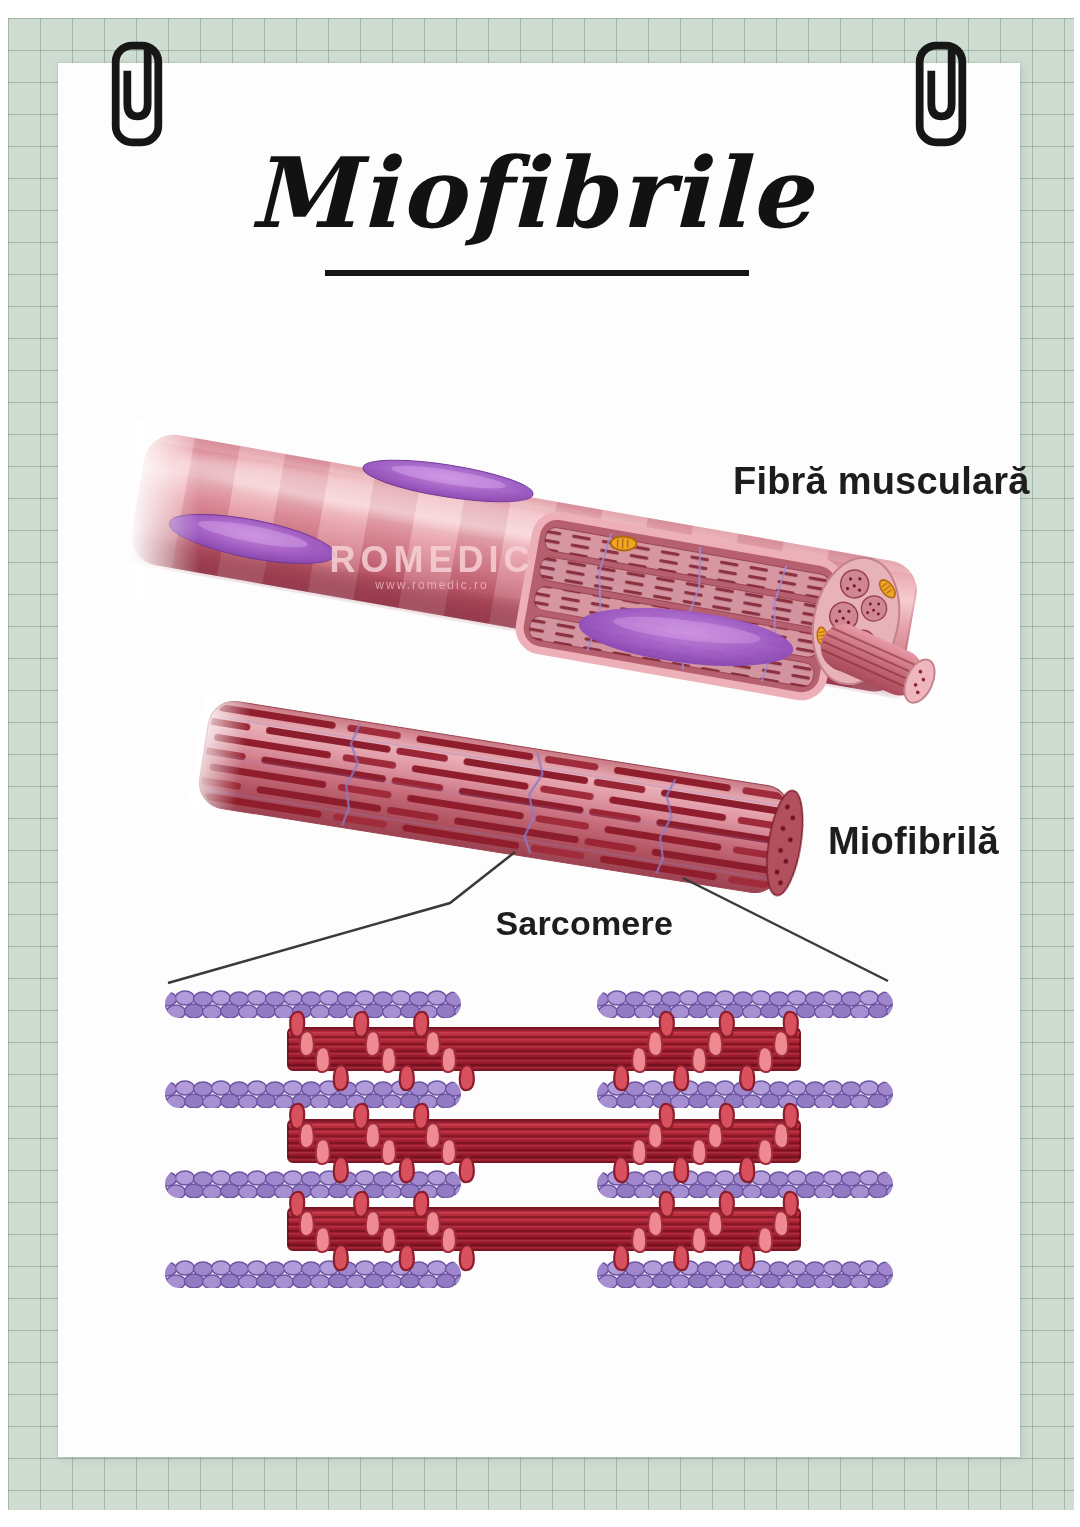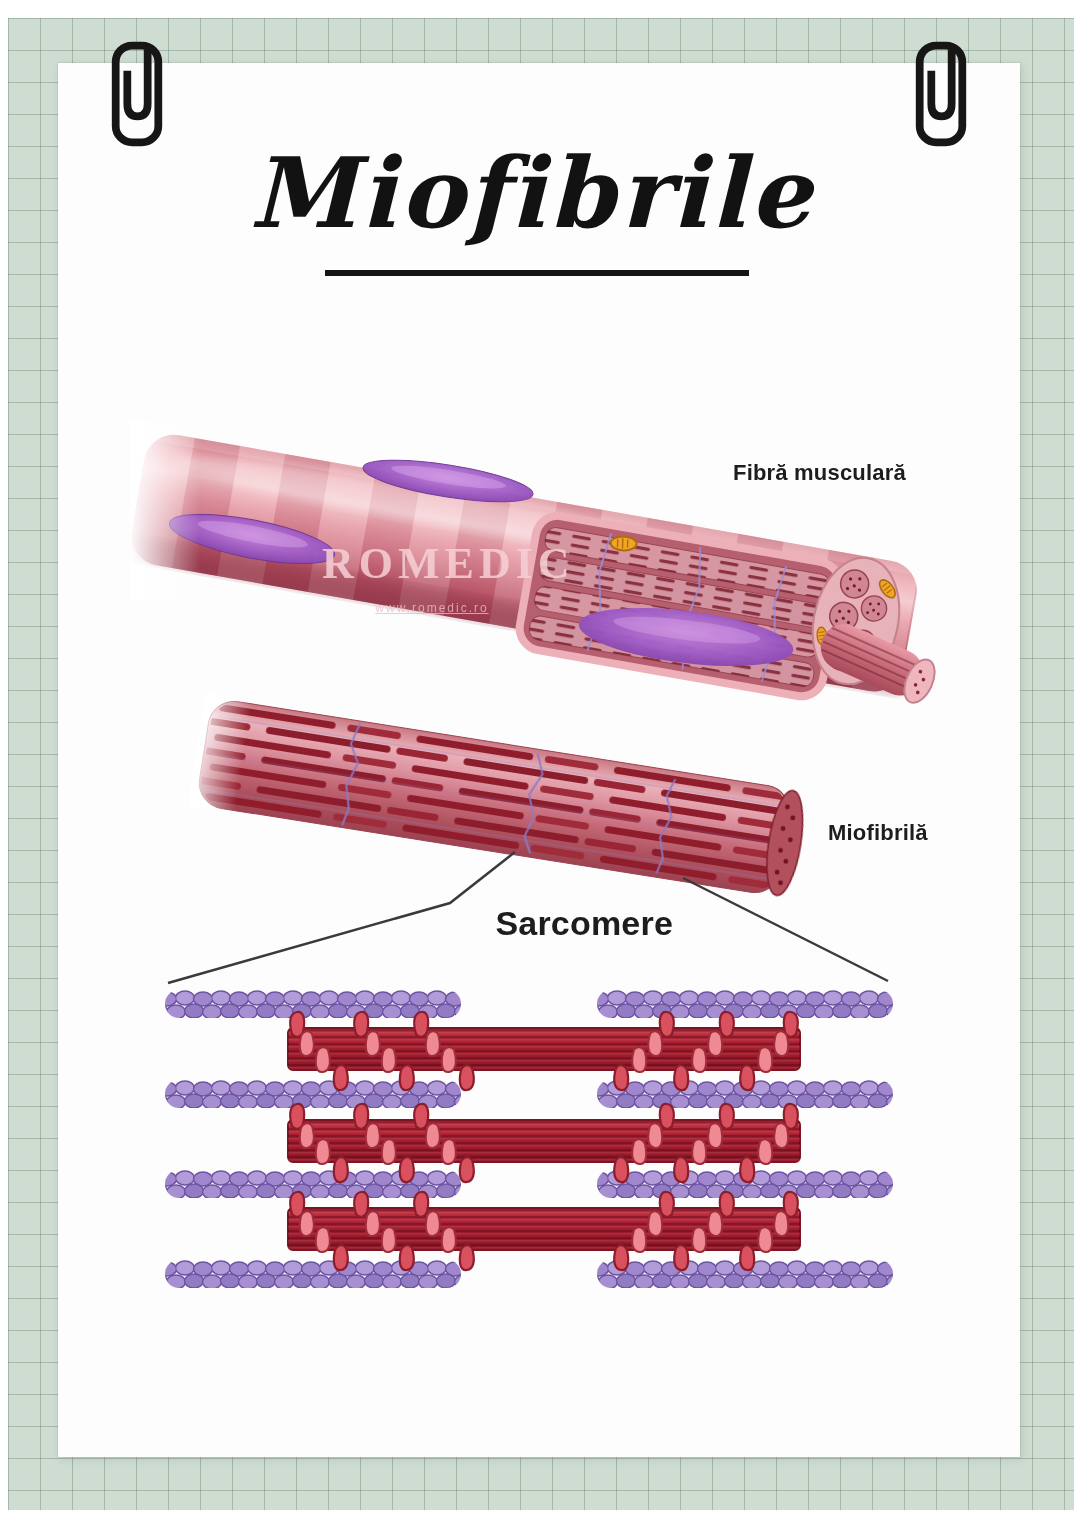--- a/index.html
+++ b/index.html
@@ -14,28 +14,28 @@
   .page{position:absolute;left:58px;top:63px;width:962px;height:1394px;background:#fdfdfd;
         box-shadow:0 0 0 1px rgba(0,0,0,0.05), 2px 2px 8px rgba(60,80,70,0.15);}
   .clip{position:absolute;width:62px;height:130px;}
   .clip.left{left:106px;top:28px;}
   .clip.right{left:910px;top:28px;}
   .title{position:absolute;left:58px;top:136px;width:962px;text-align:center;
          font-family:"DejaVu Serif",serif;font-style:italic;font-weight:bold;
          font-size:97px;letter-spacing:2px;color:#121212;transform:skewX(-3deg);}
   .title-underline{position:absolute;left:325px;top:270px;width:424px;height:6px;background:#151515;}
   .illus{position:absolute;}
-  .fig-label{position:absolute;font-size:22px;font-weight:600;color:#1d1d1d;letter-spacing:0.2px;}
+  .fig-label{position:absolute;font-size:38px;font-weight:600;color:#1d1d1d;letter-spacing:0.2px;}
   .label-fiber{left:733px;top:460px;}
   .label-myofibril{left:828px;top:820px;}
   .label-sarcomere{left:473px;top:904px;width:200px;text-align:right;font-size:34px;}
   .watermark{position:absolute;left:322px;top:542px;width:220px;text-align:center;
              color:rgba(246,208,214,0.85);pointer-events:none;}
-  .watermark .brand{font-size:44px;font-weight:bold;letter-spacing:5px;line-height:1;font-family:Liberation Serif, serif;}
-  .watermark .site{font-size:12px;letter-spacing:2px;margin-top:15px;color:rgba(240,185,196,0.8);text-decoration:underline;}
+  .watermark .brand{font-size:36px;font-weight:bold;letter-spacing:5px;line-height:1;}
+  .watermark .site{font-size:12px;letter-spacing:2px;margin-top:0;color:rgba(240,185,196,0.8);}
 </style>
 </head>
 <body>
 
 <div id="canvas">
   <div class="grid-bg"></div>
   <div class="page"></div>
 
   <svg class="clip left" viewBox="0 0 64 130">
     <rect x="10" y="16" width="44" height="100" rx="17" fill="none" stroke="#161616" stroke-width="8"></rect>

